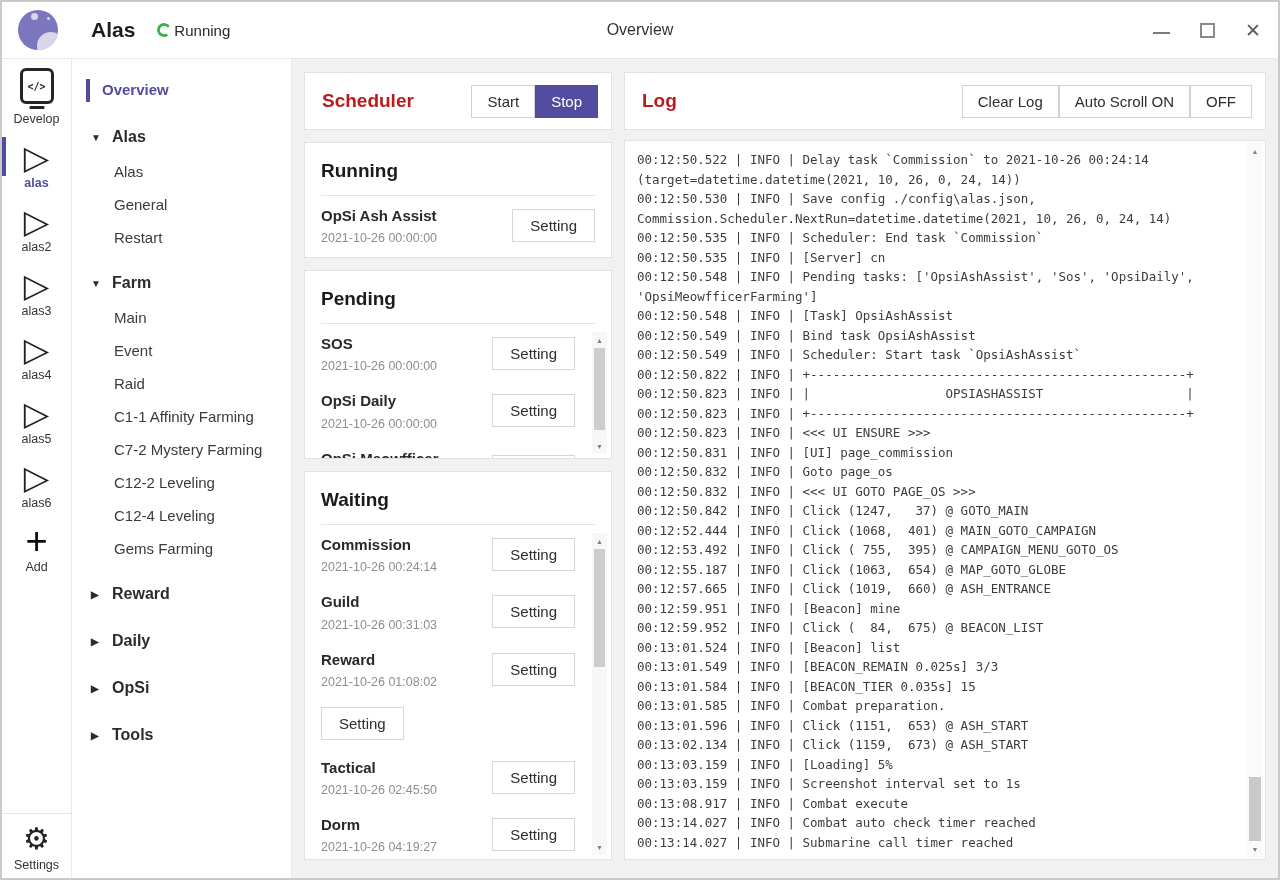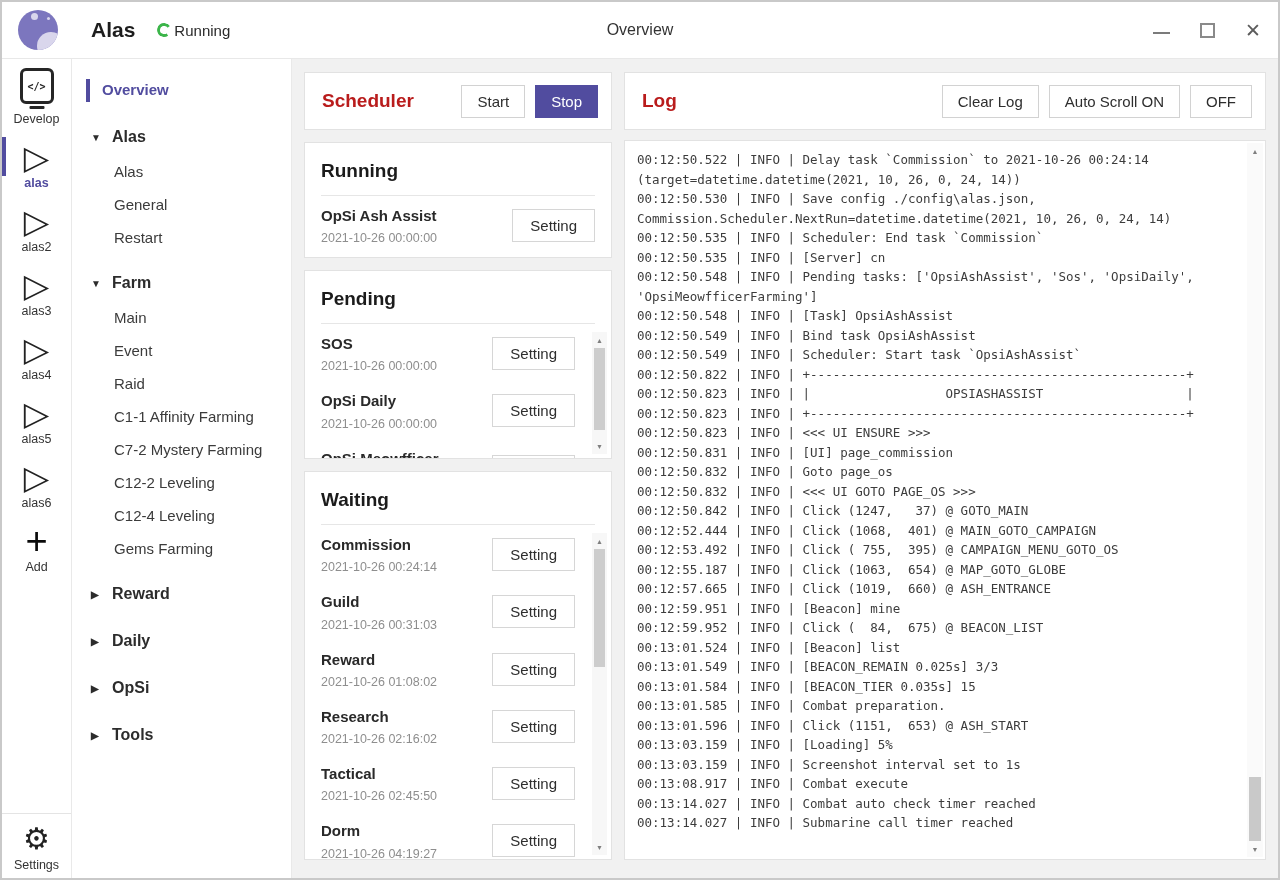--- a/index.html
+++ b/index.html
@@ -60,21 +60,21 @@
   .menu-item{padding:8px 0 8px 42px;font-size:15px;color:#3b3b3b;cursor:pointer;white-space:nowrap;}
 
   
   .content{flex:1;background:#f1f1f1;display:flex;gap:12px;padding:13px 12px 18px;min-width:0;}
   .col-sched{flex:0 0 308px;display:flex;flex-direction:column;gap:12px;min-height:0;}
   .col-log{flex:1;display:flex;flex-direction:column;gap:10px;min-width:0;min-height:0;}
   .card{background:#fff;border:1px solid #e2e2e2;}
 
   .panel-head{flex:0 0 58px;display:flex;align-items:center;padding:0 13px 0 17px;}
   .panel-title{font-size:19px;font-weight:600;color:#b91c1c;flex:1;}
-  .head-btns{display:flex;gap:10px;}
+  .head-btns{display:flex;gap:0;}
   .btn{background:#fff;border:1px solid #d2d2d2;font-family:inherit;font-size:15px;color:#2e2e2e;padding:7px 15px;cursor:pointer;white-space:nowrap;}
   .btn.primary{background:var(--accent);border-color:var(--accent);color:#fff;}
 
   
   .task-card{position:relative;padding:10px 16px 0;overflow:hidden;display:flex;flex-direction:column;}
   .task-card h2{margin:0;font-size:19px;font-weight:600;color:#1b1b1b;padding:7px 0 13px;border-bottom:1px solid #e6e6e6;}
   .task-card.running{flex:0 0 116px;}
   .task-card.pending{flex:0 0 189px;}
   .task-card.waiting{flex:1;}
   .tasks{flex:1;}
@@ -352,24 +352,20 @@
 
                   <div class="task-row">
                     <div class="task-info">
                       <div class="task-name">Reward</div>
                       <div class="task-time">2021-10-26 01:08:02</div>
                     </div>
                     <button class="setting-btn">Setting</button>
                   </div>
 
                   <div class="task-row">
-                    <div class="task-info">
-                      <div class="task-name">Research</div>
-                      <div class="task-time">2021-10-26 02:16:02</div>
-                    </div>
                     <button class="setting-btn">Setting</button>
                   </div>
 
                   <div class="task-row">
                     <div class="task-info">
                       <div class="task-name">Tactical</div>
                       <div class="task-time">2021-10-26 02:45:50</div>
                     </div>
                     <button class="setting-btn">Setting</button>
                   </div>
@@ -458,20 +454,21 @@
               <div class="log-line">00:13:01.524 | INFO | [Beacon] list</div>
 
               <div class="log-line">00:13:01.549 | INFO | [BEACON_REMAIN 0.025s] 3/3</div>
 
               <div class="log-line">00:13:01.584 | INFO | [BEACON_TIER 0.035s] 15</div>
 
               <div class="log-line">00:13:01.585 | INFO | Combat preparation.</div>
 
               <div class="log-line">00:13:01.596 | INFO | Click (1151,  653) @ ASH_START</div>
 
+              <div class="log-line">00:13:02.134 | INFO | Click (1159,  673) @ ASH_START</div>
 
               <div class="log-line">00:13:03.159 | INFO | [Loading] 5%</div>
 
               <div class="log-line">00:13:03.159 | INFO | Screenshot interval set to 1s</div>
 
               <div class="log-line">00:13:08.917 | INFO | Combat execute</div>
 
               <div class="log-line">00:13:14.027 | INFO | Combat auto check timer reached</div>
 
               <div class="log-line">00:13:14.027 | INFO | Submarine call timer reached</div>

